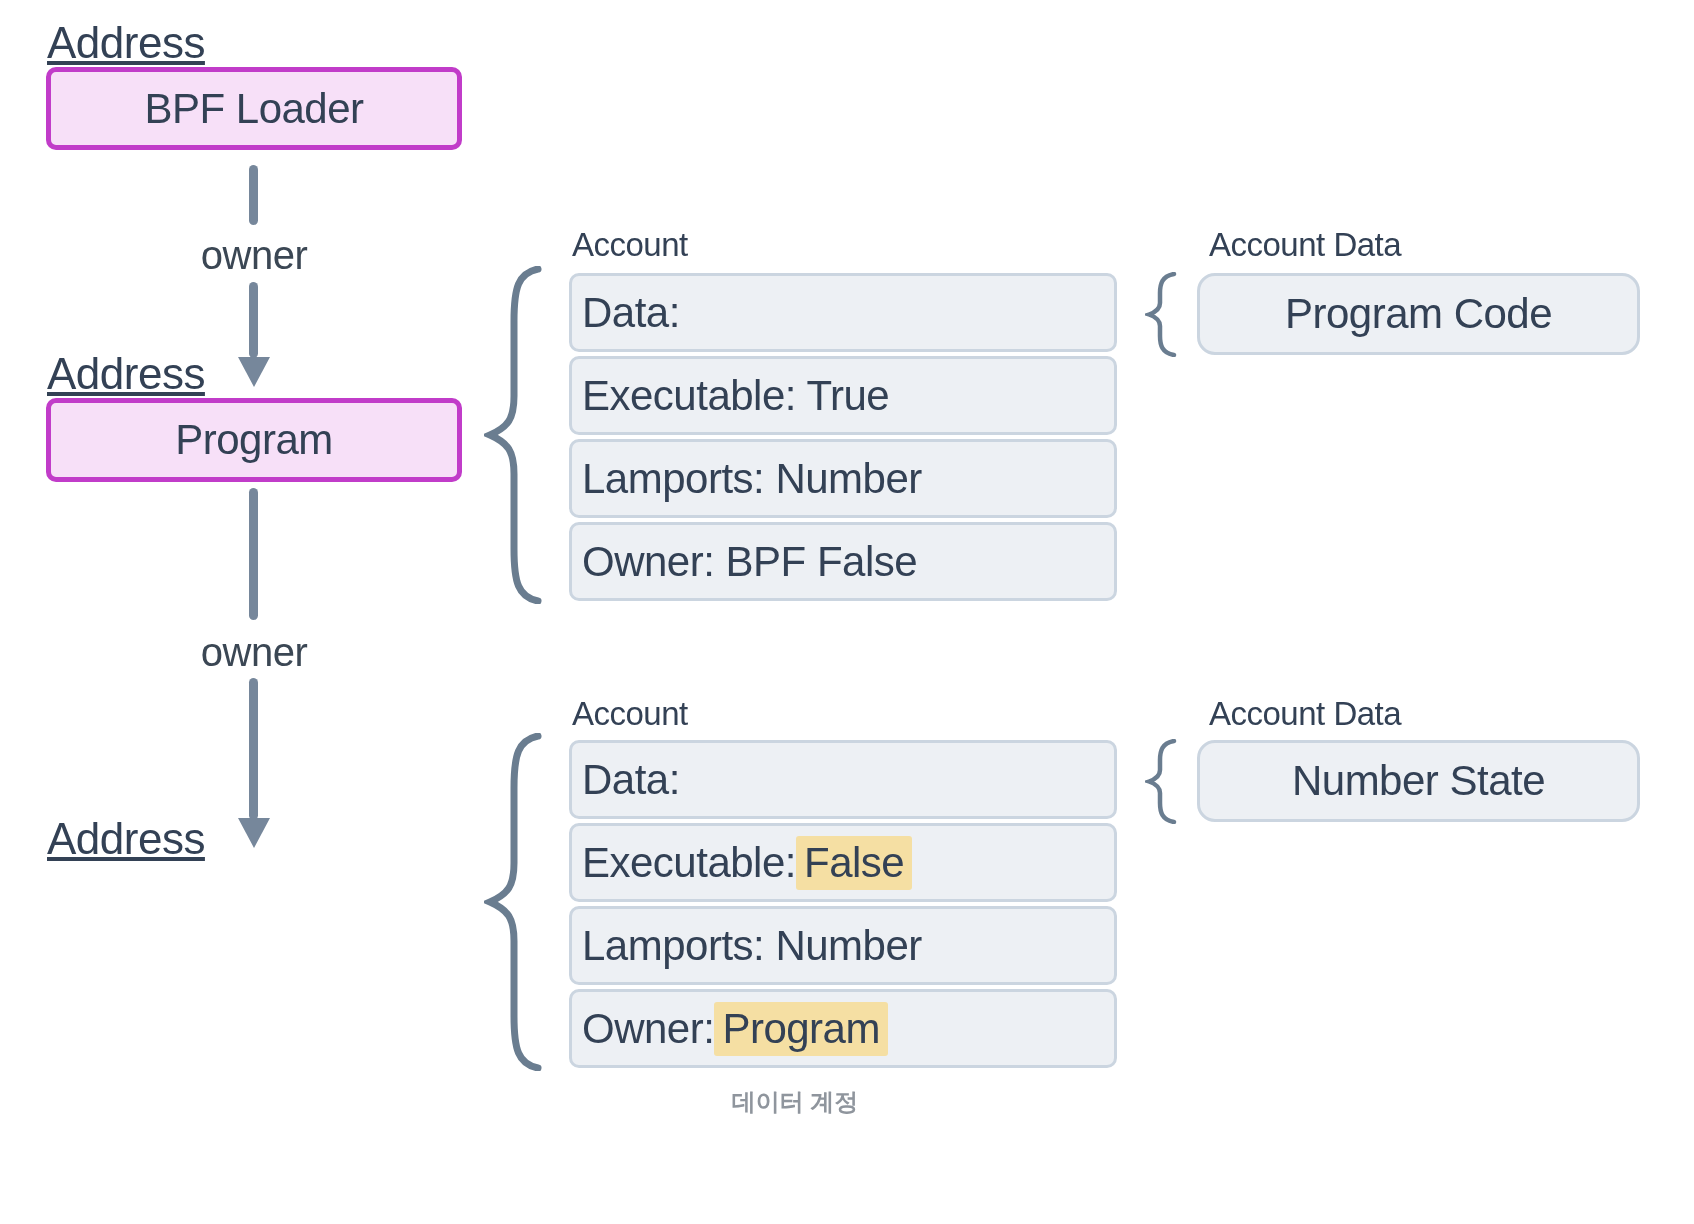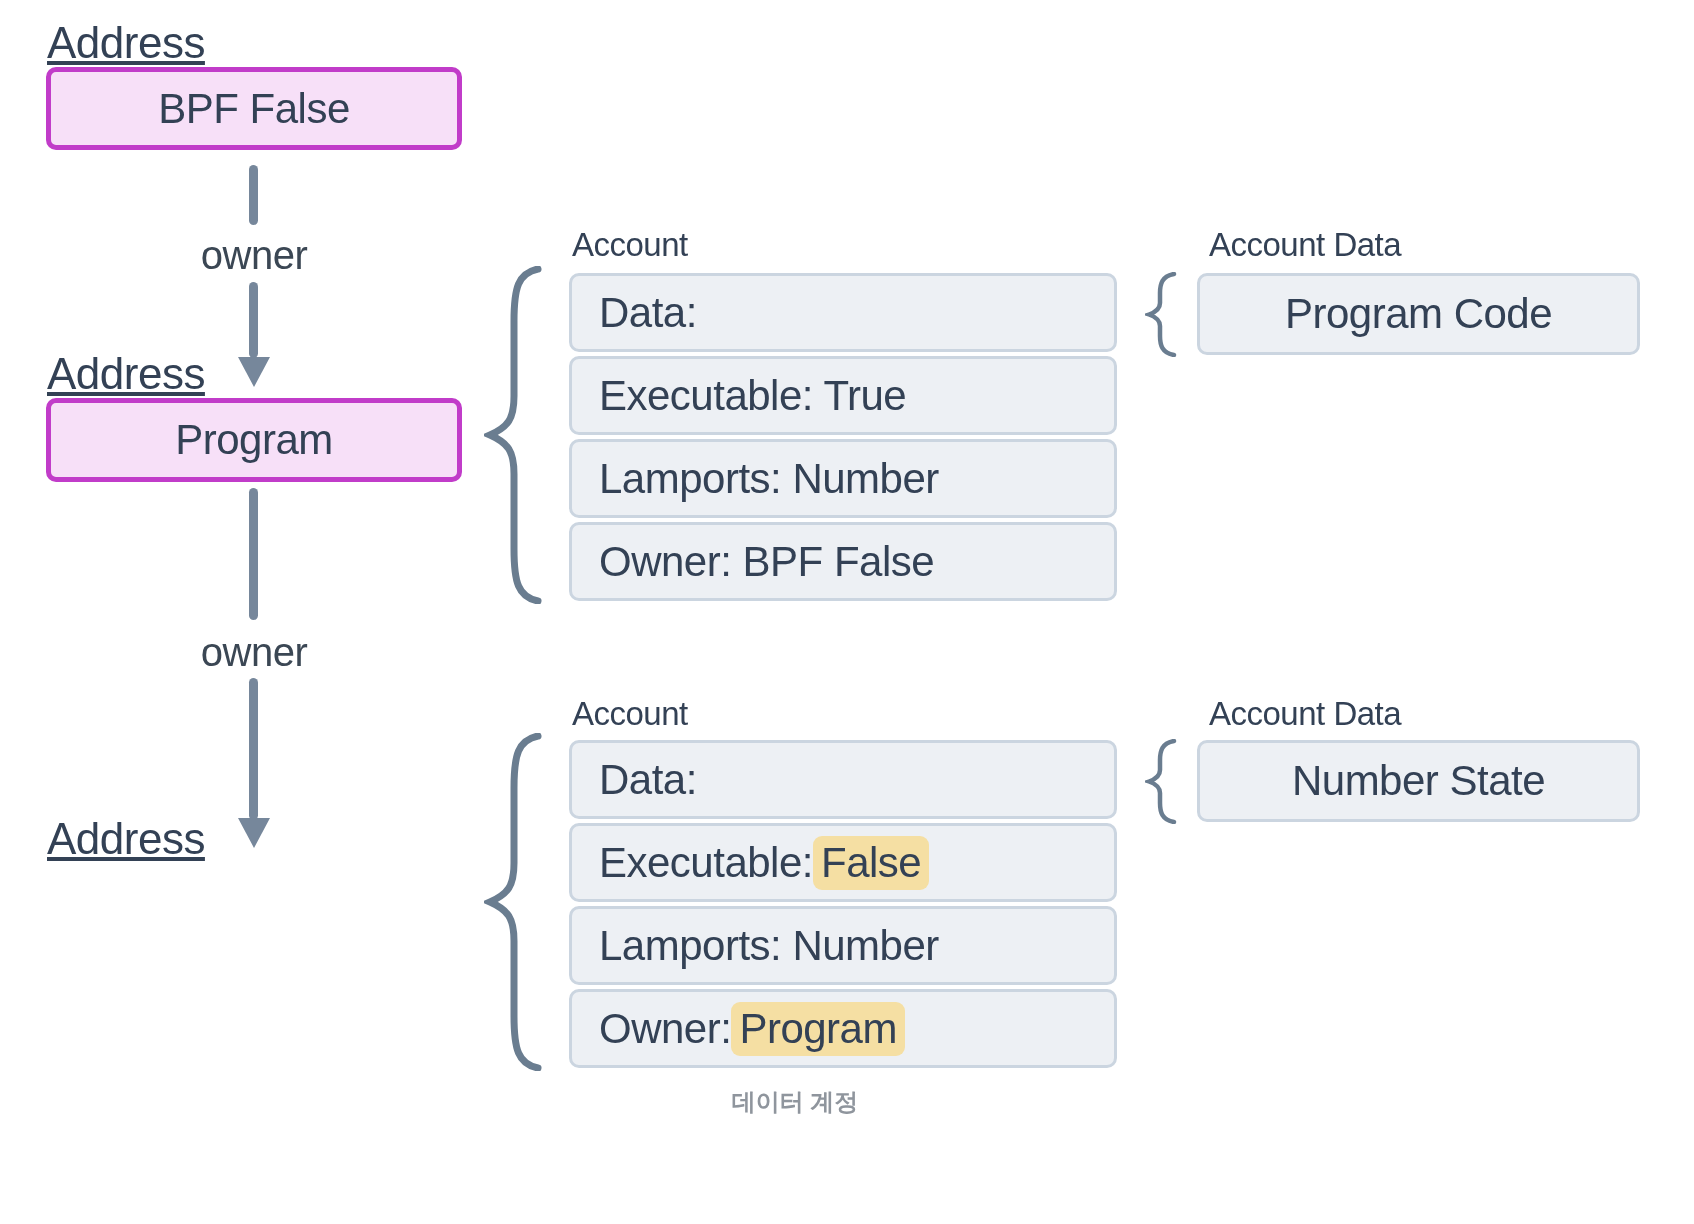--- a/index.html
+++ b/index.html
@@ -78,47 +78,47 @@
     position:absolute;
     box-sizing:border-box;
     left:569px;
     width:548px;
     height:79px;
     background:#edf0f4;
     border:3px solid #cbd5e0;
     border-radius:10px;
     display:flex;
     align-items:center;
-    padding-left:27px;
+    padding-left:10px;
     font-size:42px;
     letter-spacing:-0.5px;
     color:#334155;
     white-space:nowrap;
   }
   .data-box{
     position:absolute;
     box-sizing:border-box;
     left:1197px;
     width:443px;
     height:82px;
     background:#edf0f4;
     border:3px solid #cbd5e0;
-    border-radius:10px;
+    border-radius:18px;
     display:flex;
     align-items:center;
     justify-content:center;
     font-size:42px;
     letter-spacing:-0.5px;
     color:#334155;
     white-space:nowrap;
   }
   .hl{
     background:#f5dfa3;
     padding:3px 8px;
-    border-radius:9px;
+    border-radius:3px;
   }
   .brace-svg{
     position:absolute;
   }
   .brace-svg path{
     fill:none;
     stroke:#6a7d90;
     stroke-linecap:round;
   }
   .caption{
@@ -133,21 +133,21 @@
     font-weight:bold;
   }
 </style>
 </head>
 <body>
 
 <div class="canvas">
 
   <div class="addr-label" style="left:47px;top:20px">Address</div>
 
-  <div class="node pink" style="left:46px;top:67px;height:83px">BPF False</div>
+  <div class="node pink" style="left:46px;top:67px;height:83px">BPF Loader</div>
 
   <div class="vline" style="left:249px;top:165px;height:60px"></div>
   <div class="owner-label" style="left:154px;top:233px">owner</div>
   <div class="vline" style="left:249px;top:282px;height:76px"></div>
   <div class="arrowhead" style="left:238px;top:357px"></div>
 
   <div class="addr-label" style="left:47px;top:351px">Address</div>
 
   <div class="node pink" style="left:46px;top:398px;height:84px">Program</div>
 

